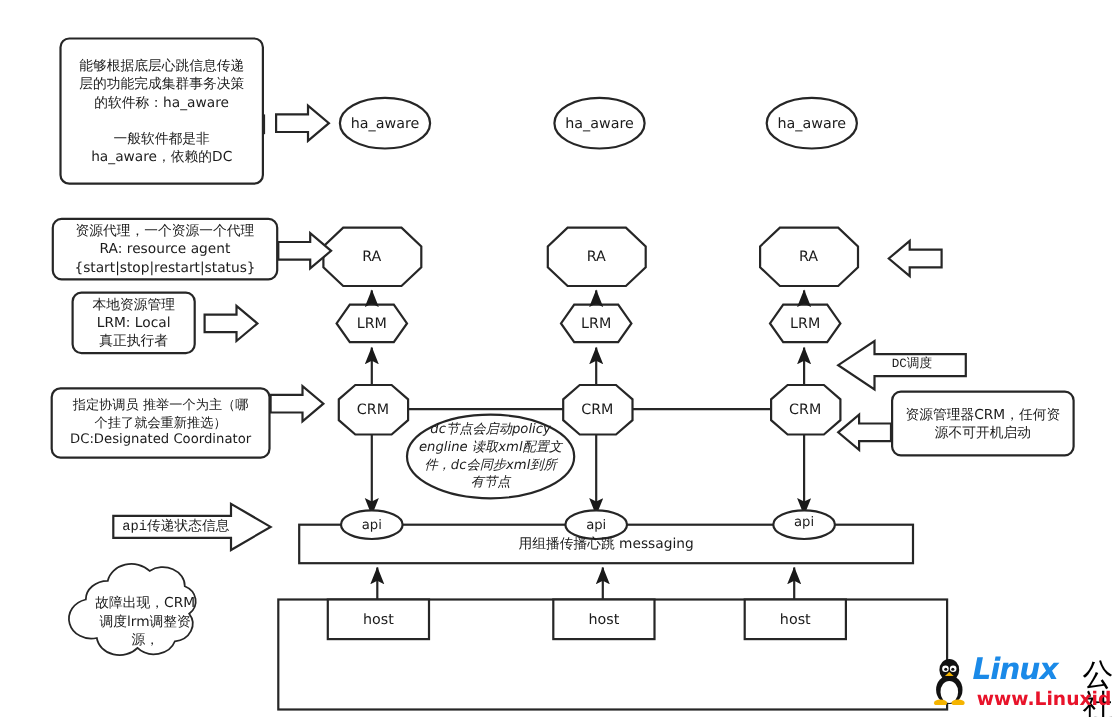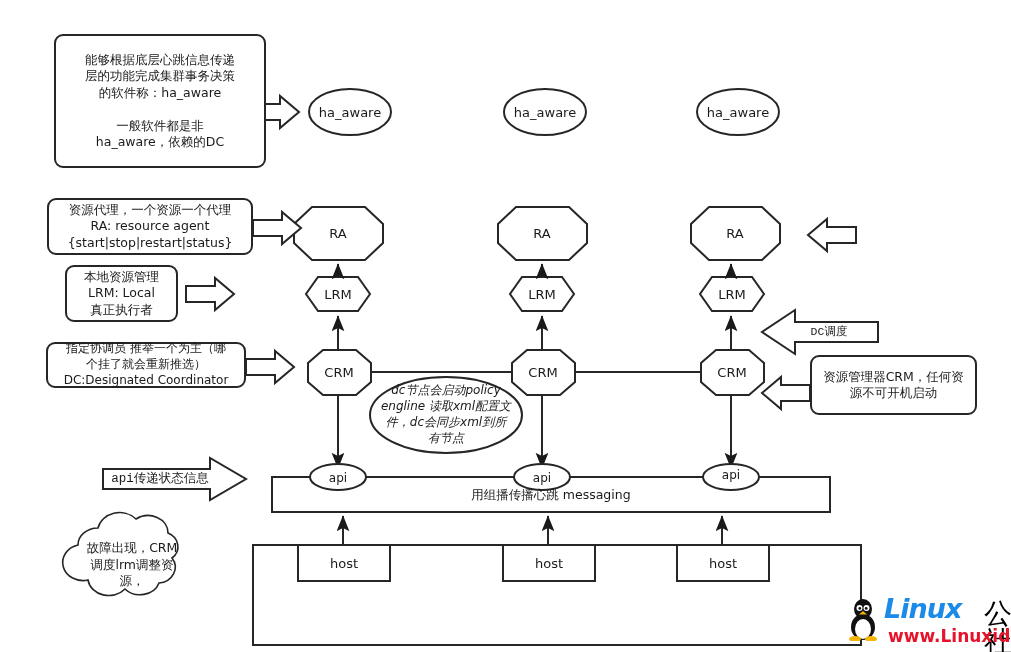--- a/index.html
+++ b/index.html
@@ -126,42 +126,42 @@
       <text x="731" y="475" style="font-size:12px">api</text>
 
       <text x="344" y="564">host</text>
       <text x="549" y="564">host</text>
       <text x="723" y="564">host</text>
 
       <text x="551" y="495" style="font-size:12.5px">用组播传播心跳  messaging</text>
     </g>
   </svg>
 
-  <div class="noteabs rnote" style="left:54px;top:34px;width:212px;height:134px;">
+  <div class="noteabs rnote" style="left:54px;top:34px;width:186px;height:134px;">
     <span style="white-space:pre-line">能够根据底层心跳信息传递
 层的功能完成集群事务决策
 的软件称：ha_aware
 
 一般软件都是非
 ha_aware，依赖的DC</span>
   </div>
 
   <div class="noteabs rnote" style="left:47px;top:198px;width:206px;height:57px;">
     <span style="white-space:pre-line">资源代理，一个资源一个代理
 RA: resource agent
 {start|stop|restart|status}</span>
   </div>
 
   <div class="noteabs rnote" style="left:65px;top:265px;width:113px;height:57px;">
     <span style="white-space:pre-line">本地资源管理
 LRM: Local
 真正执行者</span>
   </div>
 
-  <div class="noteabs rnote" style="left:46px;top:342px;width:200px;height:46px;font-size:12px;">
+  <div class="noteabs rnote" style="left:46px;top:352px;width:200px;height:65px;font-size:12px;">
     <span style="white-space:pre-line">指定协调员 推举一个为主（哪
 个挂了就会重新推选）
 DC:Designated Coordinator</span>
   </div>
 
 
   <div class="noteabs rnote" style="left:810px;top:355px;width:167px;height:60px;">
     <span style="white-space:pre-line">资源管理器CRM，任何资
 源不可开机启动</span>
   </div>

